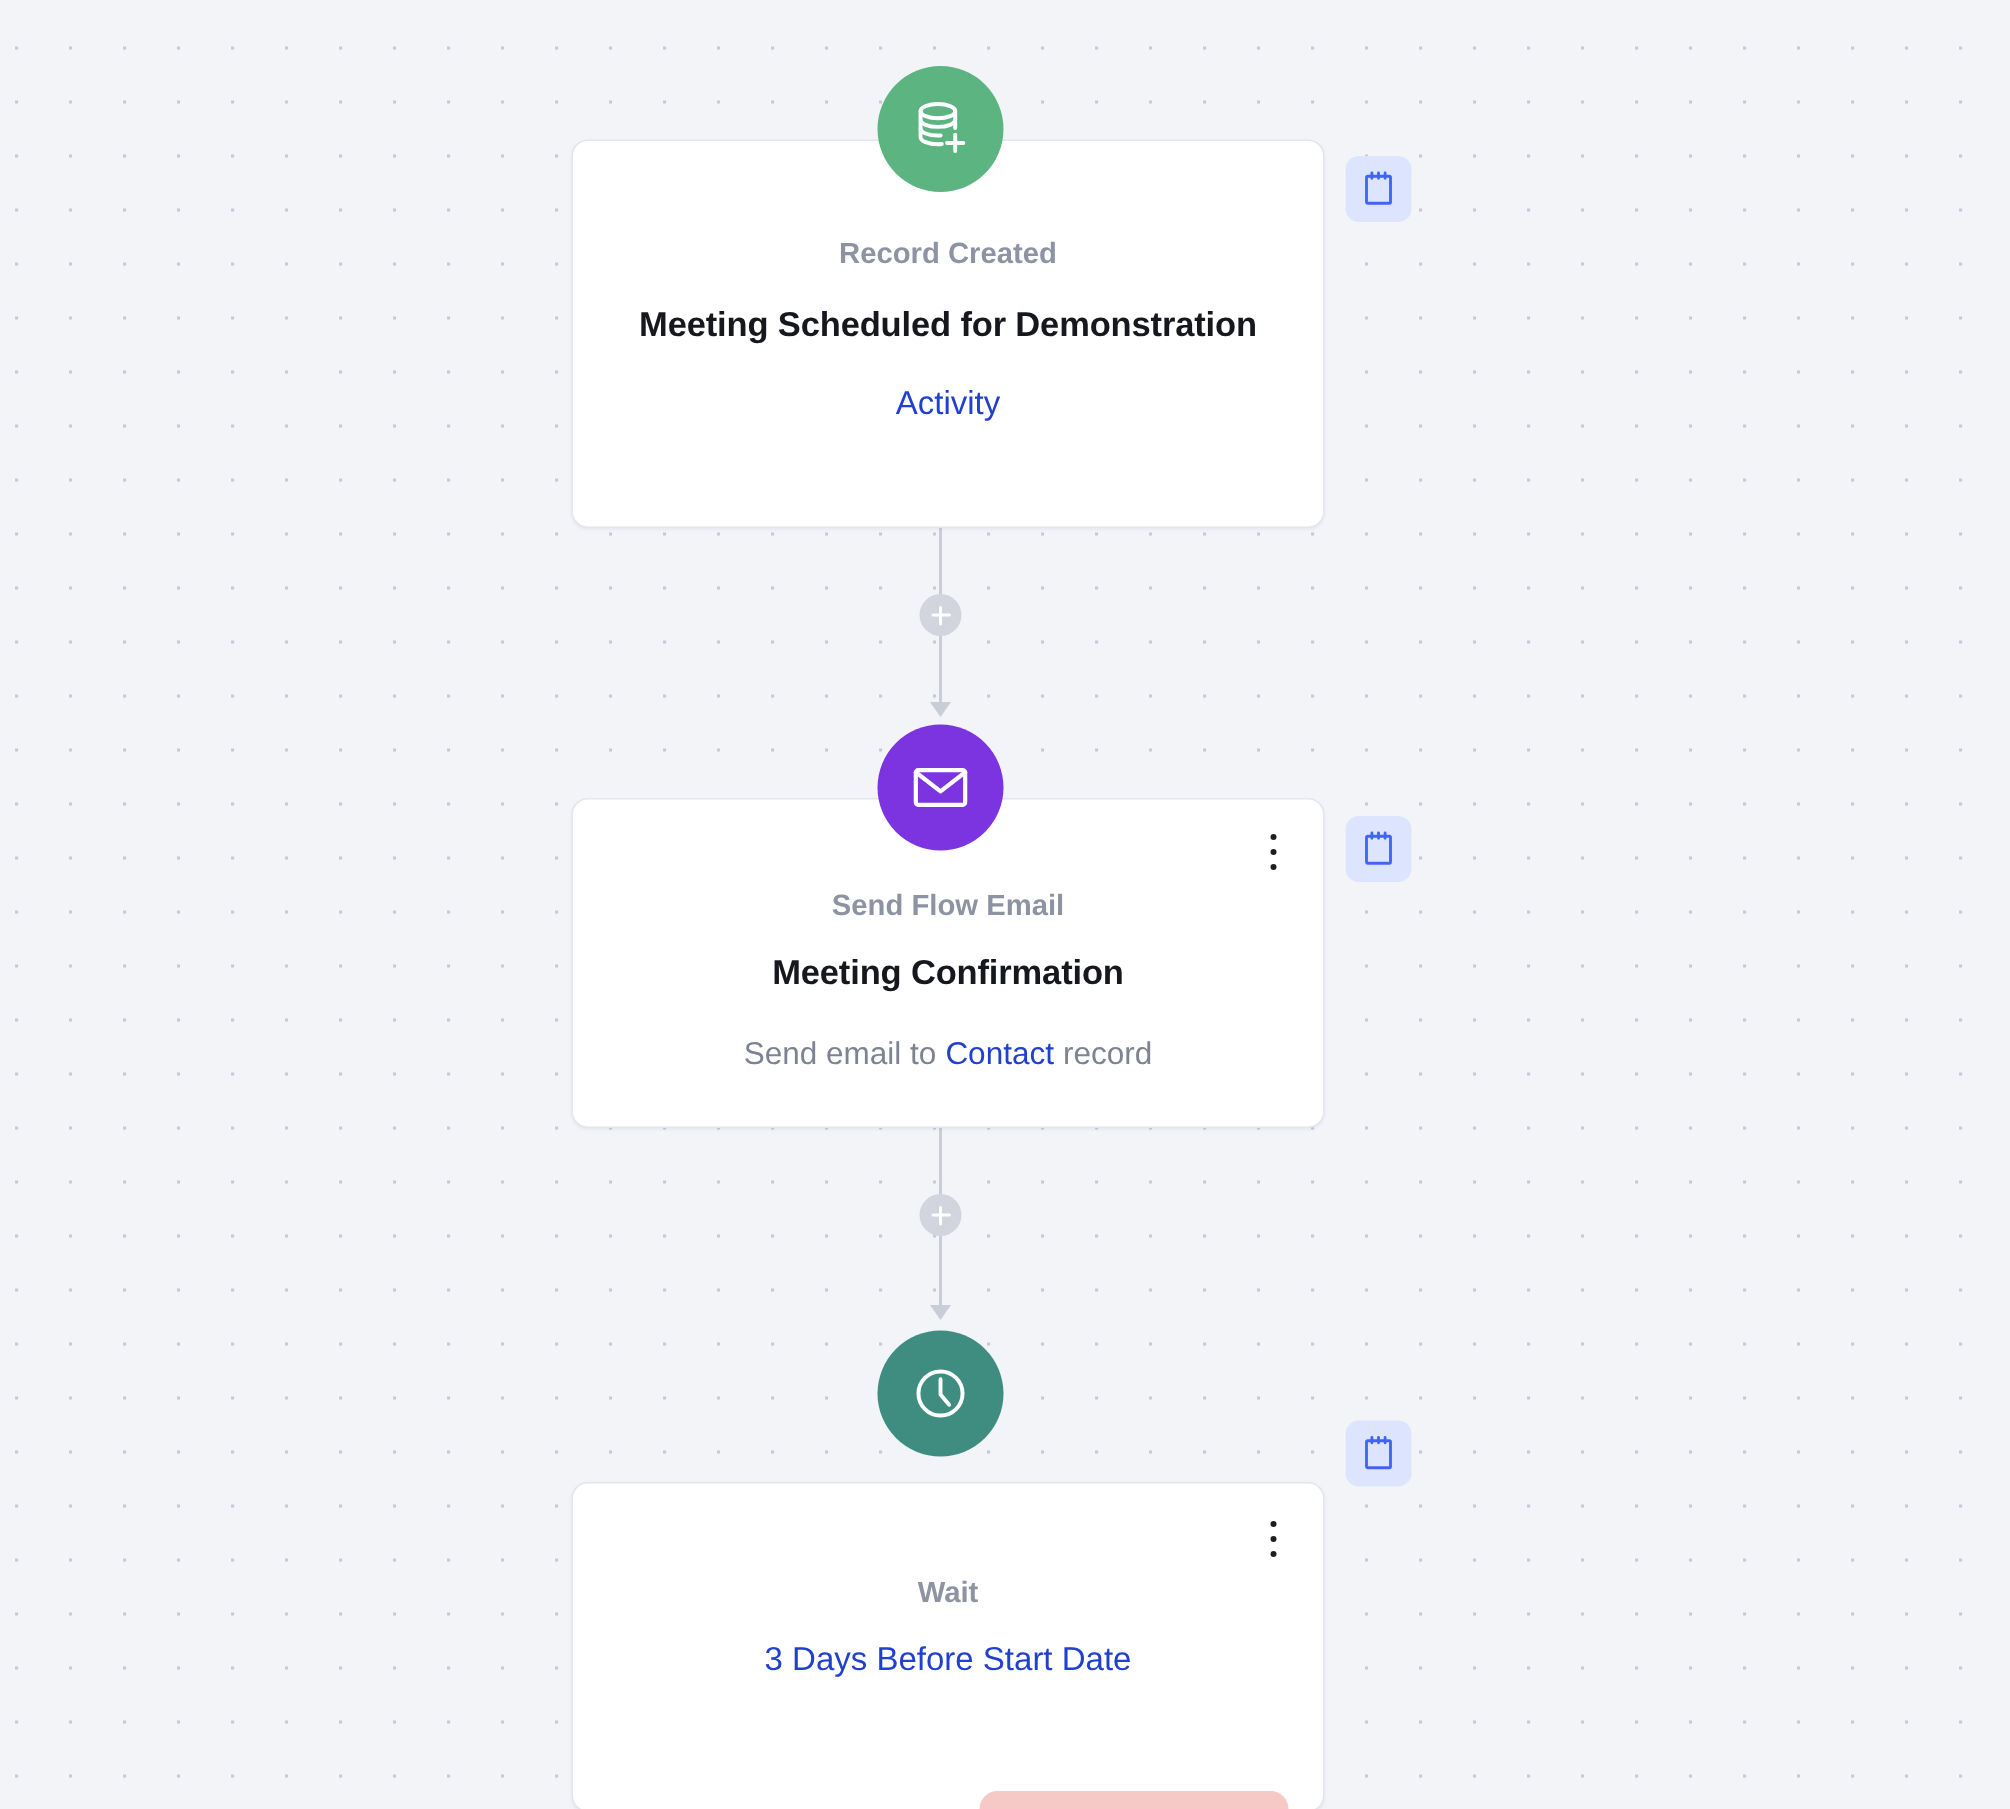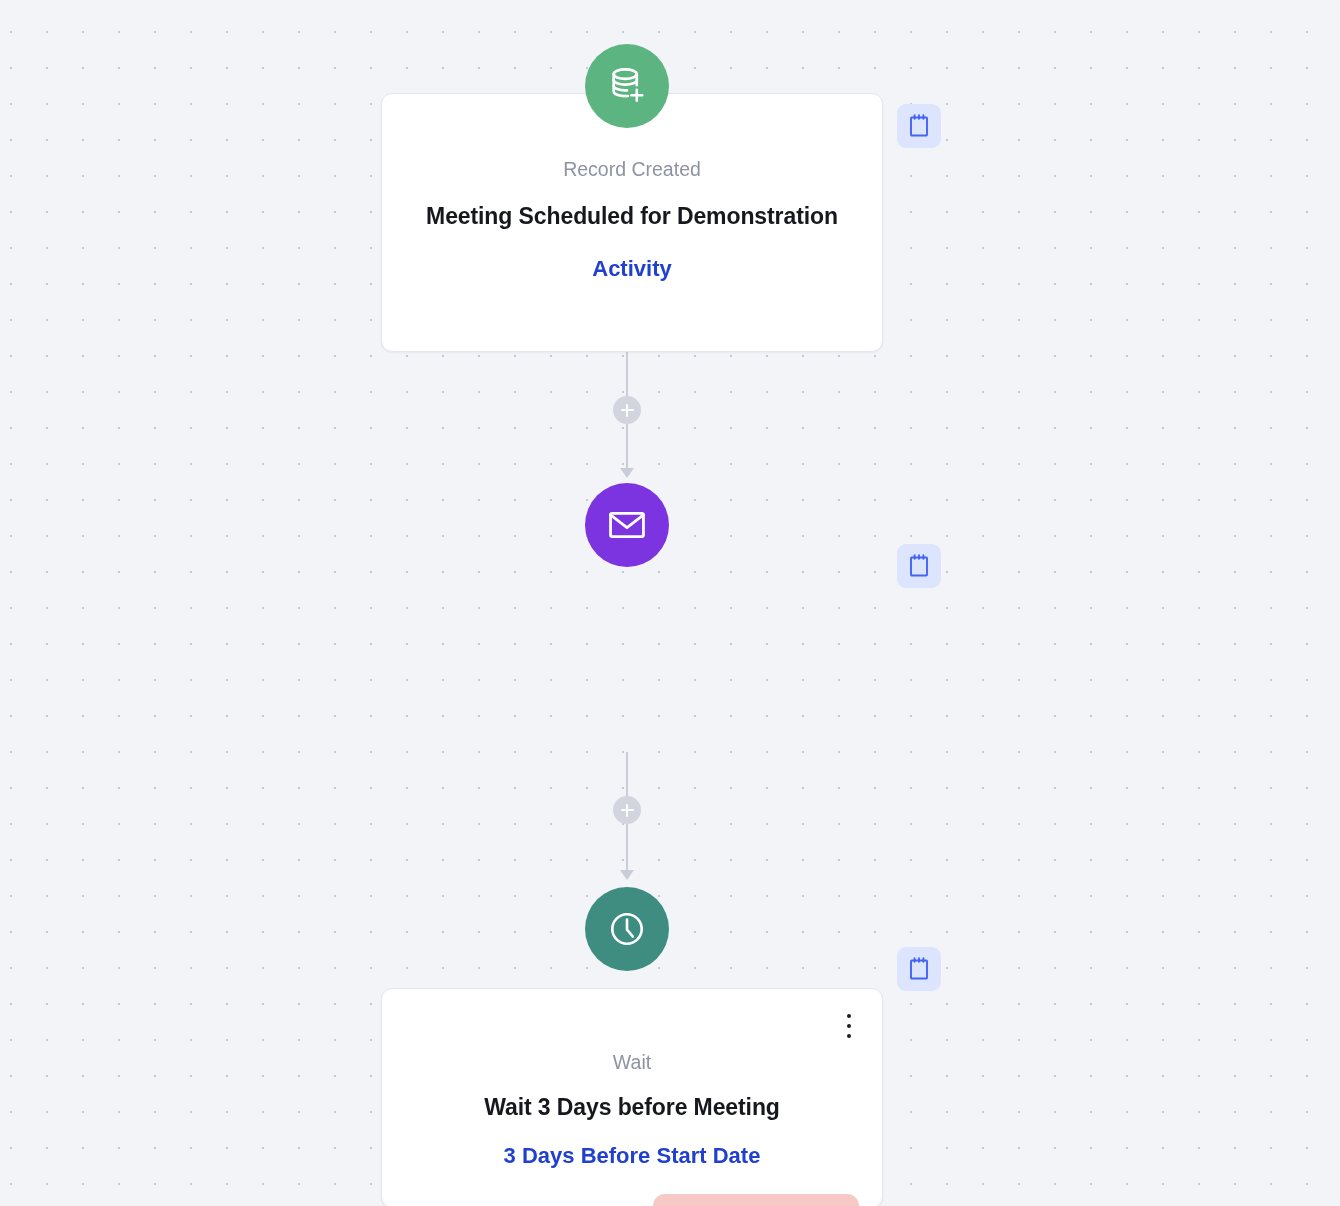--- a/index.html
+++ b/index.html
@@ -91,40 +91,40 @@
     box-shadow: 0 1px 2px rgba(30, 40, 70, 0.05);
   }
   .node-body {
     text-align: center;
     padding: 0 28px;
   }
   .node-subtitle {
     color: #8d93a3;
     font-size: 19.5px;
     line-height: 26px;
-    font-weight: 400;
+    font-weight: 700;
   }
   .node-title {
     color: #16181d;
     font-size: 23px;
     line-height: 36px;
     font-weight: 700;
     letter-spacing: -0.1px;
     text-align: center;
   }
   .node-detail {
     font-size: 21px;
     line-height: 30px;
     color: #7d8392;
     font-weight: 400;
   }
   .node-link {
     color: #2140cf;
     font-size: 21px;
-    font-weight: 700;
+    font-weight: 400;
     cursor: pointer;
   }
   .node-link.big { font-size: 22px; }
   .detail-gap { display: inline-block; width: 6px; }
 
   
   .node-icon {
     position: absolute;
     left: 627px;
     margin-left: -42px;
@@ -224,20 +224,34 @@
       <path d="M17.6 14.2v6.2M14.5 17.3h6.2"></path>
     </svg>
   </div>
   <div class="note-btn" style="top:104px;">
     <svg width="22" height="24" viewBox="0 0 22 24" fill="none" stroke="#4264f5" stroke-width="1.9" stroke-linecap="round" stroke-linejoin="round">
       <rect x="3" y="3.5" width="16" height="18" rx="0.8"></rect>
       <path d="M6.6 1.2v3.6M11 1.2v3.6M15.4 1.2v3.6"></path>
     </svg>
   </div>
 
+  <div class="node" style="top:532px; height:220px;">
+    <div class="kebab" style="top:20px;">
+      <span></span>
+      <span></span>
+      <span></span>
+    </div>
+    <div class="node-body" style="padding-top:58px;">
+      <div class="node-subtitle">Send Flow Email</div>
+      <div class="node-title" style="margin-top:13px;">Meeting Confirmation</div>
+      <div class="node-detail" style="margin-top:22px;">
+        <span>Send email to</span><span class="detail-gap"></span><span class="node-link">Contact</span><span class="detail-gap"></span><span>record</span>
+      </div>
+    </div>
+  </div>
   <div class="node-icon" style="top:483px; background:#7c33e0;">
     <svg width="42" height="42" viewBox="0 0 24 24" fill="none" stroke="#ffffff" stroke-width="1.6" stroke-linecap="round" stroke-linejoin="round">
       <rect x="2.6" y="5.4" width="18.8" height="13.2" rx="0.9"></rect>
       <path d="M2.6 6.2 12 13.5 21.4 6.2"></path>
     </svg>
   </div>
   <div class="note-btn" style="top:544px;">
     <svg width="22" height="24" viewBox="0 0 22 24" fill="none" stroke="#4264f5" stroke-width="1.9" stroke-linecap="round" stroke-linejoin="round">
       <rect x="3" y="3.5" width="16" height="18" rx="0.8"></rect>
       <path d="M6.6 1.2v3.6M11 1.2v3.6M15.4 1.2v3.6"></path>
@@ -245,21 +259,20 @@
   </div>
 
   <div class="node" style="top:988px; height:220px;">
     <div class="kebab" style="top:22px;">
       <span></span>
       <span></span>
       <span></span>
     </div>
     <div class="node-body" style="padding-top:60px;">
       <div class="node-subtitle">Wait</div>
-      <div class="node-title" style="margin-top:14px;">Wait 3 Days before Meeting</div>
       <div style="margin-top:18px;">
         <span class="node-link big">3 Days Before Start Date</span>
       </div>
     </div>
   </div>
   <div class="node-icon" style="top:887px; background:#3f8d81;">
     <svg width="42" height="42" viewBox="0 0 24 24" fill="none" stroke="#ffffff" stroke-width="1.5" stroke-linecap="round" stroke-linejoin="round">
       <circle cx="12" cy="12" r="8.4"></circle>
       <path d="M12 6.6V12.4l3.3 3.9"></path>
     </svg>

